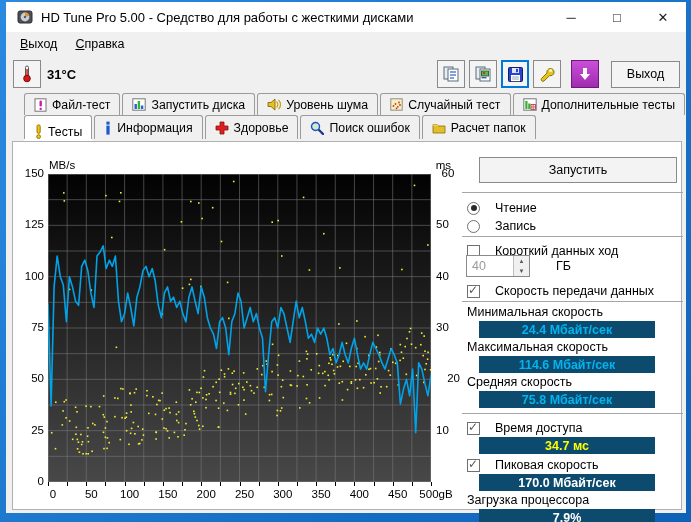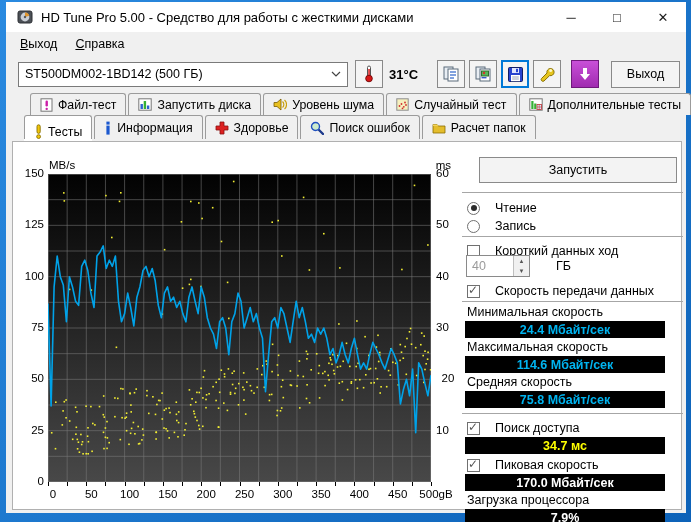--- a/index.html
+++ b/index.html
@@ -31,21 +31,21 @@
   .thermo-btn { margin-left:7px; margin-right:6px; }
   .temp { font-size:13px; font-weight:bold; color:#000; }
   .spacer { flex:1; }
   .tool-btn.selected { border:2px solid #0078d7; }
   .tool-btn.update { background:linear-gradient(#c94fd8,#a02bb0); border-color:#70187c; margin-left:6px; }
   .exit-btn { width:69px; height:27px; border:1px solid #898989; background:#f4f4f4;
               font-size:12.5px; display:flex; align-items:center; justify-content:center;
               margin-left:8px; margin-right:6px; color:#000; }
 
   
-  .tabs-back { display:flex; margin-left:24px; height:22px; position:relative; z-index:1; }
+  .tabs-back { display:flex; margin-left:18px; height:22px; position:relative; z-index:1; }
   .tabs-front { display:flex; margin-left:18px; height:24px; position:relative; z-index:2; margin-top:0px; }
   .tab { display:inline-flex; align-items:center; gap:5px; padding:0 9px; font-size:12.3px;
          background:#f0f0f0; border:1px solid #9b9b9b; border-bottom:none;
          border-radius:3px 3px 0 0; margin-right:2px; color:#000; white-space:nowrap; }
   .tabs-front .tab { position:relative; }
   .tab.active { background:#fff; z-index:3; box-shadow:0 2px 0 #fff;align-items:flex-end; }
   .tab svg { flex:0 0 auto; }
 
   
   #content { position:absolute; left:6px; right:4px; top:139px; bottom:3px;
@@ -72,21 +72,21 @@
   .checkbox .mark { display:none; position:absolute; left:0px; top:-3px; font-size:12px; color:#555; }
   .checkbox.on .mark { display:block; }
   .spin-row { position:absolute; left:5px; top:113px; display:flex; align-items:center; }
   .spinbox { width:64px; height:22px; border:1px solid #8a8a8a; background:#fff; display:flex; }
   .spin-val { flex:1; display:flex; align-items:center; padding-left:5px; color:#9b9b9b; font-size:12.5px; }
   .spin-btns { width:16px; display:flex; flex-direction:column; border-left:1px solid #bfbfbf; }
   .spin-btns div { flex:1; background:#f0f0f0; font-size:6px; color:#555; display:flex;
                    align-items:center; justify-content:center; }
   .spin-unit { margin-left:26px; }
   .stat-label { position:absolute; left:6px; white-space:nowrap; }
-  .stat-box { position:absolute; left:4px; width:200px; height:17px; background:#000000;
+  .stat-box { position:absolute; left:18px; width:176px; height:17px; background:#0c4a6e;
               display:flex; align-items:center; justify-content:center;
               font-size:12.5px; font-weight:bold; }
   .v-cyan { color:#00b4f0; } .v-yellow { color:#ffff00; } .v-white { color:#ffffff; }
 </style>
 </head>
 <body>
 
 <div id="frame">
 <div id="win">
 
@@ -104,26 +104,20 @@
       <div class="win-btn">✕</div>
     </div>
   </div>
 
   <div class="menubar">
     <span class="menu-item">Выход</span>
     <span class="menu-item">Справка</span>
   </div>
 
   <div class="toolbar">
-    <div class="drive-select">
-      <span>ST500DM002-1BD142 (500 ГБ)</span>
-      <svg class="chev" width="10" height="6" viewBox="0 0 10 6">
-        <polyline points="1,1 5,5 9,1" fill="none" stroke="#444" stroke-width="1.2"></polyline>
-      </svg>
-    </div>
     <div class="tool-btn thermo-btn">
       <svg width="16" height="18" viewBox="0 0 16 18">
         <rect x="6.5" y="1" width="3" height="11" rx="1.5" fill="#fff" stroke="#555"></rect>
         <rect x="7.3" y="4" width="1.5" height="8" fill="#d81818"></rect>
         <circle cx="8" cy="13.5" r="3.3" fill="#d81818" stroke="#7a0c0c"></circle>
       </svg>
     </div>
     <span class="temp">31°C</span>
     <div class="spacer"></div>
     <div class="tool-btn">
@@ -613,25 +607,25 @@
           </svg></div>
     <div id="axis-labels">
           <div class="tick-label" style="left:2px; top:333px; width:29px; text-align:right;">0</div>
           <div class="tick-label" style="left:2px; top:281.6666666666667px; width:29px; text-align:right;">25</div>
           <div class="tick-label" style="left:2px; top:230.33333333333334px; width:29px; text-align:right;">50</div>
           <div class="tick-label" style="left:2px; top:179px; width:29px; text-align:right;">75</div>
           <div class="tick-label" style="left:2px; top:127.66666666666669px; width:29px; text-align:right;">100</div>
           <div class="tick-label" style="left:2px; top:76.33333333333331px; width:29px; text-align:right;">125</div>
           <div class="tick-label" style="left:2px; top:25px; width:29px; text-align:right;">150</div>
           <div class="tick-label" style="left:423px; top:281.6666666666667px; width:24px; text-align:left;">10</div>
-          <div class="tick-label" style="left:423px; top:230.33333333333334px; width:24px; text-align:center;">20</div>
+          <div class="tick-label" style="left:423px; top:230.33333333333334px; width:24px; text-align:right;">20</div>
           <div class="tick-label" style="left:423px; top:179px; width:24px; text-align:left;">30</div>
           <div class="tick-label" style="left:423px; top:127.66666666666669px; width:24px; text-align:left;">40</div>
           <div class="tick-label" style="left:423px; top:76.33333333333331px; width:24px; text-align:left;">50</div>
-          <div class="tick-label" style="left:423px; top:25px; width:24px; text-align:left;">60</div>
+          <div class="tick-label" style="left:423px; top:25px; width:24px; text-align:center;">60</div>
           <div class="tick-label" style="left:18px; top:346px; width:44px; text-align:center;">0</div>
           <div class="tick-label" style="left:56.30000000000001px; top:346px; width:44px; text-align:center;">50</div>
           <div class="tick-label" style="left:94.60000000000001px; top:346px; width:44px; text-align:center;">100</div>
           <div class="tick-label" style="left:132.89999999999998px; top:346px; width:44px; text-align:center;">150</div>
           <div class="tick-label" style="left:171.20000000000002px; top:346px; width:44px; text-align:center;">200</div>
           <div class="tick-label" style="left:209.5px; top:346px; width:44px; text-align:center;">250</div>
           <div class="tick-label" style="left:247.79999999999995px; top:346px; width:44px; text-align:center;">300</div>
           <div class="tick-label" style="left:286.09999999999997px; top:346px; width:44px; text-align:center;">350</div>
           <div class="tick-label" style="left:324.40000000000003px; top:346px; width:44px; text-align:center;">400</div>
           <div class="tick-label" style="left:362.7px; top:346px; width:44px; text-align:center;">450</div>
@@ -703,21 +697,21 @@
       <div class="stat-label" style="top:198px">Максимальная скорость</div>
       <div class="stat-box v-cyan" style="top:214px">114.6 Мбайт/сек</div>
       <div class="stat-label" style="top:233px">Средняя скорость</div>
       <div class="stat-box v-cyan" style="top:249px">75.8 Мбайт/сек</div>
       <div class="sep" style="top:271px"></div>
 
       <div class="ctl-row" style="top:278px">
         <span class="checkbox on">
               <span class="mark">✓</span>
             </span>
-        <span>Поиск доступа</span>
+        <span>Время доступа</span>
       </div>
       <div class="stat-box v-yellow" style="top:295px">34.7 мс</div>
 
       <div class="ctl-row" style="top:315px">
         <span class="checkbox on">
               <span class="mark">✓</span>
             </span>
         <span>Пиковая скорость</span>
       </div>
       <div class="stat-box v-white" style="top:332px">170.0 Мбайт/сек</div>

